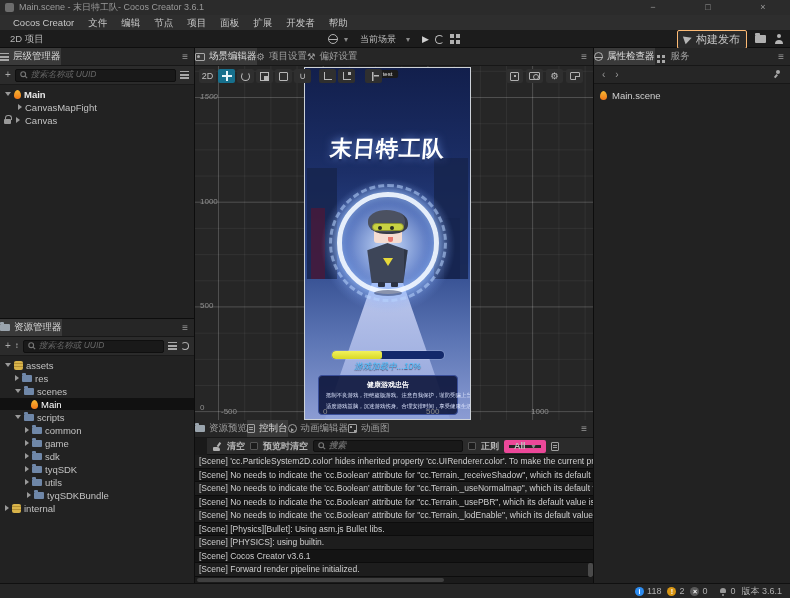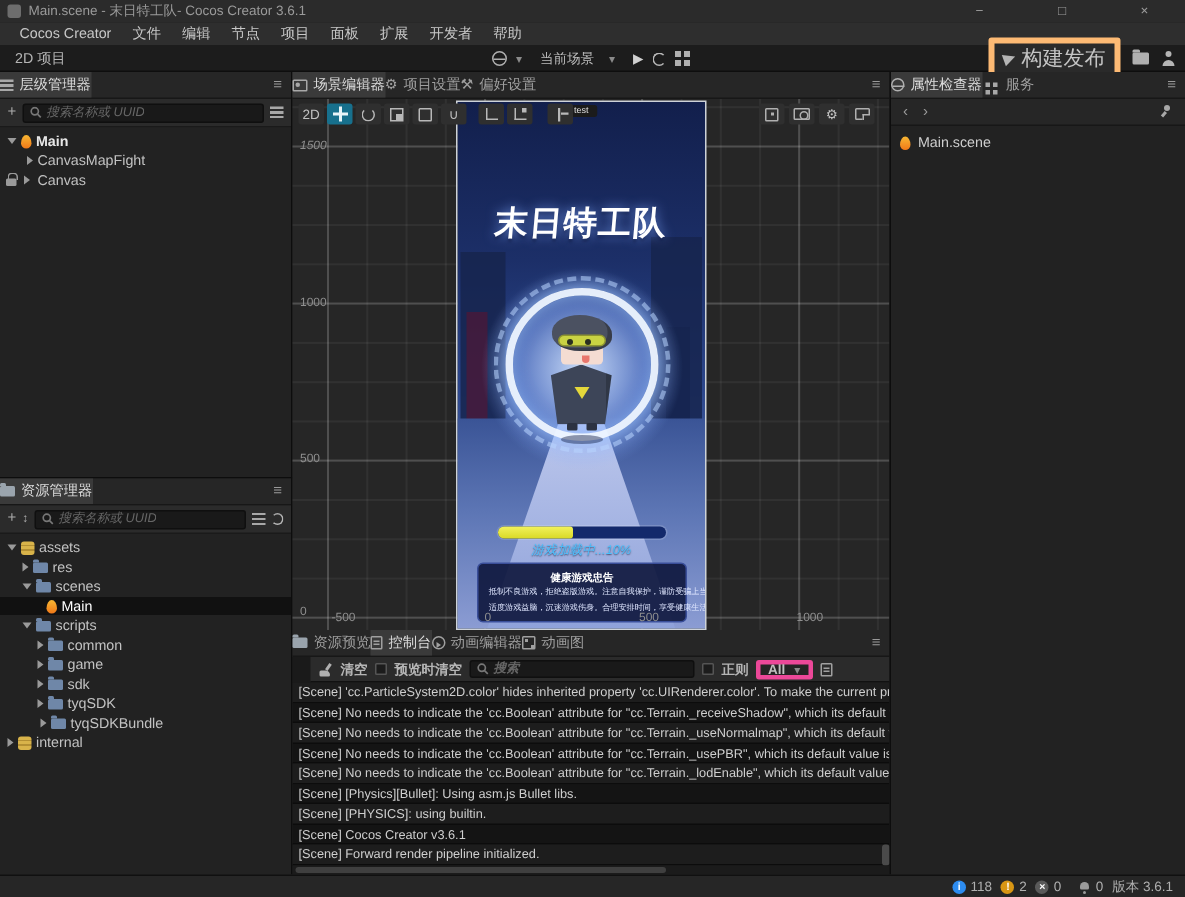--- a/index.html
+++ b/index.html
@@ -17,22 +17,22 @@
     display:flex; align-items:center; padding-left:6px; }
   #menubar .mi { font-size:9.5px; color:#c8c8c8; padding:0 7px; line-height:15px; }
   
   #maintoolbar { position:absolute; left:0; top:30px; width:790px; height:18px; background:#1c1c1c;
     border-bottom:1px solid #0e0e0e; }
   #maintoolbar .proj { position:absolute; left:10px; top:3px; font-size:9.5px; color:#b5b5b5; }
   .tb-center { position:absolute; left:328px; top:1px; height:16px; display:flex; align-items:center; gap:6px; }
   .tb-right { position:absolute; right:6px; top:1px; height:16px; display:flex; align-items:center; gap:8px; }
   .scene-dd { display:flex; align-items:center; gap:10px; font-size:9px; color:#bdbdbd; padding:1px 6px; }
   .chev { font-size:8px; color:#8a8a8a; }
-  .build-btn { display:flex; align-items:center; gap:4px; background:#2a2a2a; border:4px solid #fdba74;
-    border-radius:2px; padding:1px 6px; font-size:14px; color:#c4c4c4; }
+  .build-btn { display:flex; align-items:center; gap:4px; background:#2a2a2a; border:1px solid #fdba74;
+    border-radius:2px; padding:1px 6px; font-size:11px; color:#c4c4c4; }
   
   .ptabs { position:absolute; left:0; top:0; right:0; height:18px; background:#262626;
     display:flex; align-items:stretch; border-bottom:1px solid #171717; }
   .ptab { display:flex; align-items:center; gap:4px; padding:0 0; font-size:9.5px; color:#9f9f9f; }
   .ptab.active { background:#3a3a3a; color:#dcdcdc; }
   .ptabs .burger { margin-left:auto; padding:0 6px; color:#9a9a9a; font-size:10px; line-height:18px; }
   .ptools { position:absolute; left:0; top:18px; right:0; height:19px; background:#2b2b2b;
     display:flex; align-items:center; gap:4px; padding:0 5px; border-bottom:1px solid #1a1a1a; }
   .search { flex:1; height:13px; background:#191919; border:1px solid #0f0f0f; border-radius:2px;
     display:flex; align-items:center; gap:3px; padding:0 4px; }
@@ -191,21 +191,21 @@
   .notice .nt { text-align:center; color:#fff; font-size:7px; font-weight:bold; }
   .notice .nl { text-align:center; color:#dfe6ff; font-size:6px; line-height:1.9; transform:scale(.9); white-space:nowrap; }
   
   #console { position:absolute; left:0; top:372px; width:398px; height:163px; background:#1a1a1a; }
   .ctools { position:absolute; left:12px; top:18px; right:0; height:17px; background:#2b2b2b;
     display:flex; align-items:center; gap:5px; padding:0 6px; border-bottom:1px solid #111;font-weight:bold; }
   .ctools .lbl { font-size:9px; color:#b5b5b5; }
   .cbox { width:8px; height:8px; background:#1c1c1c; border:1px solid #555; border-radius:1px; }
   .csearch { width:150px; height:12px; background:#191919; border:1px solid #0f0f0f; border-radius:2px;
     display:flex; align-items:center; gap:3px; padding:0 4px; }
-  .dd { display:flex; align-items:center; gap:6px; background:#242424; border:3px solid #ec4899;
+  .dd { display:flex; align-items:center; gap:6px; background:#242424; border:5px solid #ec4899;
     border-radius:2px; padding:0 5px; height:13px; font-size:9px; color:#c0c0c0; }
   #logs { position:absolute; left:0; top:35px; right:0; height:122px; overflow:hidden; }
   .log { height:13.5px; line-height:13.5px; font-size:8.5px; color:#cfcfcf; padding:0 4px;
     white-space:nowrap; overflow:hidden; border-bottom:1px solid #0c0c0c; background:#1d1d1d; }
   .log:nth-child(even) { background:#141414; }
   .vscroll { position:absolute; right:0; bottom:0; width:5px; height:14px; background:#4a4a4a; border-radius:2px; z-index:5; }
   .hscroll { position:absolute; left:0; top:157px; right:0; height:6px; background:#1b1b1b; }
   .hscroll .handle { position:absolute; left:2px; top:1px; width:62%; height:4px; background:#3f3f3f; border-radius:2px; }
   
   #inspector { position:absolute; left:593px; top:48px; width:197px; height:535px; background:#222;
@@ -363,20 +363,25 @@
     </div>
     <div class="trow" style="padding-left:25px;">
       <span class="car-r"></span>
       <span class="ic ic-folder-s"></span>
       <span>sdk</span>
     </div>
     <div class="trow" style="padding-left:25px;">
       <span class="car-r"></span>
       <span class="ic ic-folder-s"></span>
       <span>tyqSDK</span>
+    </div>
+    <div class="trow" style="padding-left:25px;">
+      <span class="car-r"></span>
+      <span class="ic ic-folder-s"></span>
+      <span>utils</span>
     </div>
     <div class="trow" style="padding-left:27px;">
       <span class="car-r"></span>
       <span class="ic ic-folder-s"></span>
       <span>tyqSDKBundle</span>
     </div>
     <div class="trow" style="padding-left:5px;">
       <span class="car-r"></span>
       <span class="ic ic-db"></span>
       <span>internal</span>

